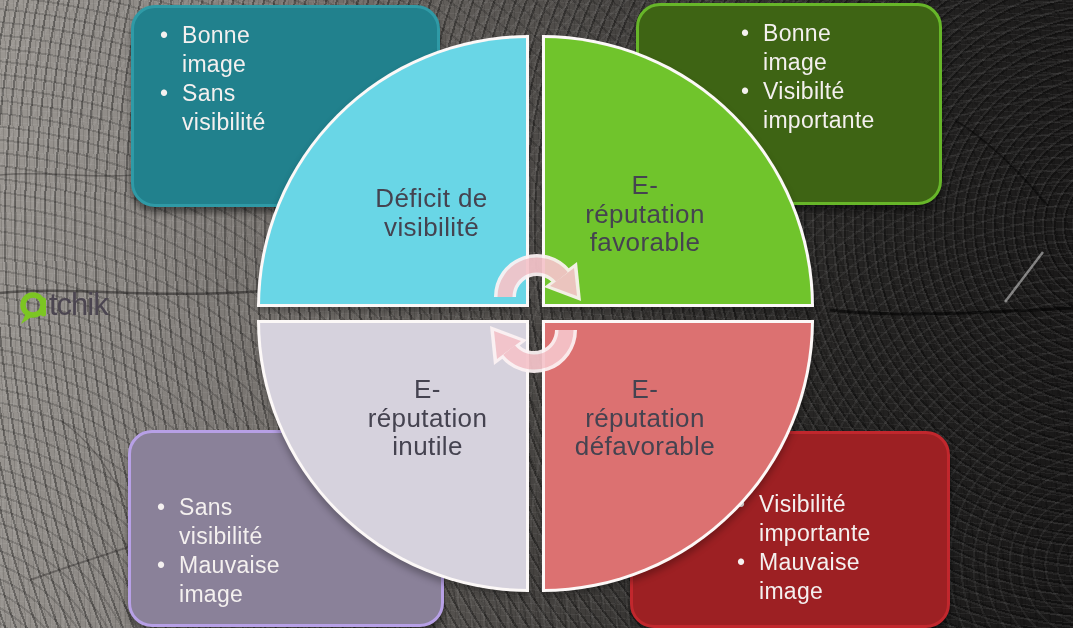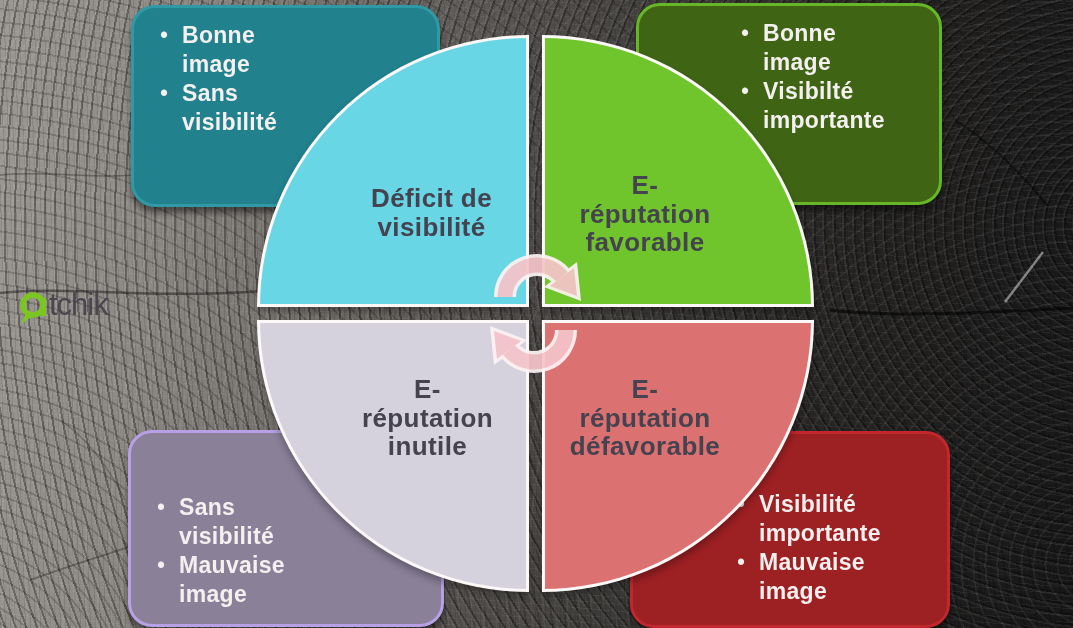--- a/index.html
+++ b/index.html
@@ -17,33 +17,33 @@
   .cracks{position:absolute;left:0;top:0;z-index:1;}
   
   .callout{
     position:absolute;z-index:2;border-radius:24px;border:3px solid;
     box-shadow:0 6px 6px rgba(0,0,0,0.45);
     color:#f4f0ef;font-size:23px;line-height:29px;letter-spacing:.3px;
   }
   .callout ul{list-style:none;margin:0;padding:0;}
   .callout li{display:flex;align-items:flex-start;}
   .blt{flex:0 0 22px;}
-  .itm{white-space:pre-line;font-weight:bold;}
+  .itm{white-space:pre-line;}
   #c-tl{left:131px;top:5px;width:303px;height:196px;background:#21818d;border-color:#2f9aa6;}
   #c-tl ul{padding:13px 0 0 26px;}
   #c-tr{left:636px;top:3px;width:300px;height:196px;background:#3e6414;border-color:#67b629;}
   #c-tr ul{padding:13px 0 0 102px;}
   #c-bl{left:128px;top:430px;width:310px;height:191px;background:#8a8199;border-color:#b7a0e6;}
   #c-bl ul{padding:60px 0 0 26px;}
   #c-br{left:630px;top:431px;width:314px;height:191px;background:#9d2023;border-color:#c1272d;}
   #c-br ul{padding:56px 0 0 104px;}
   
   .quad{
     position:absolute;z-index:3;width:272px;height:272px;box-sizing:border-box;
-    border:3px solid #fcf8f7;box-shadow:0 5px 7px rgba(0,0,0,0.28);font-weight:bold;
+    border:3px solid #fcf8f7;box-shadow:0 5px 7px rgba(0,0,0,0.28);
   }
   #q-tl{left:257px;top:35px;border-radius:272px 0 0 0;background:#69d6e6;}
   #q-tr{left:542px;top:35px;border-radius:0 272px 0 0;background:#70c42c;}
   #q-bl{left:257px;top:320px;border-radius:0 0 0 272px;background:#d6d2dd;}
   #q-br{left:542px;top:320px;border-radius:0 0 272px 0;background:#dc7171;}
   .q-label{
     position:absolute;text-align:center;white-space:pre-line;
     color:#454350;font-size:26px;line-height:1.1;letter-spacing:.4px;
   }
   #q-tl .q-label{left:64px;top:146px;width:215px;}

